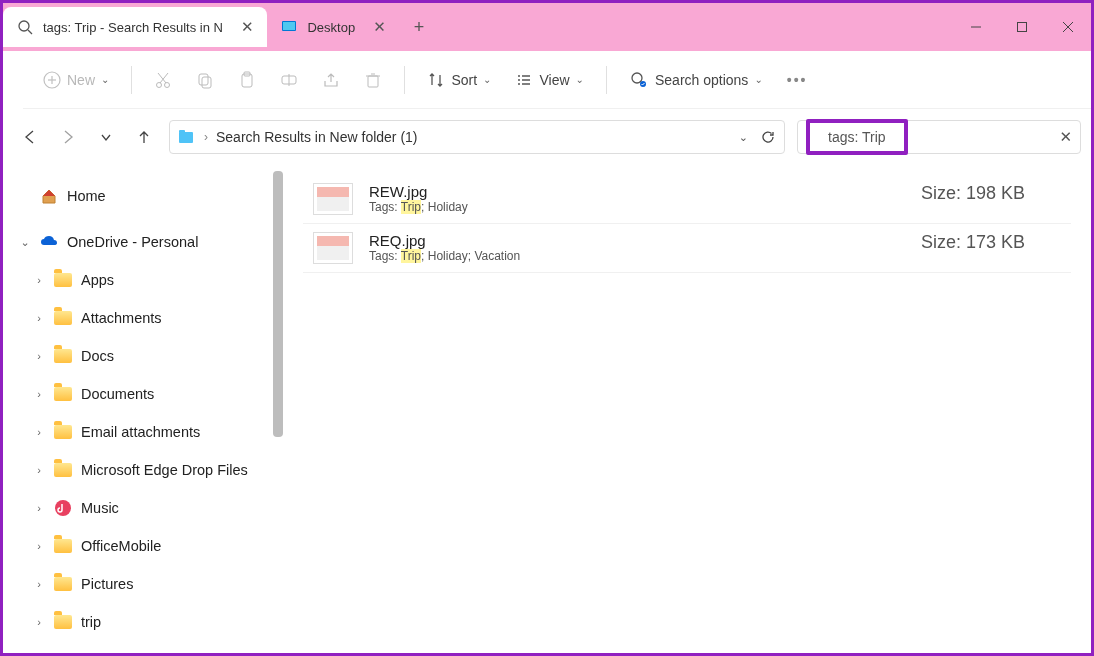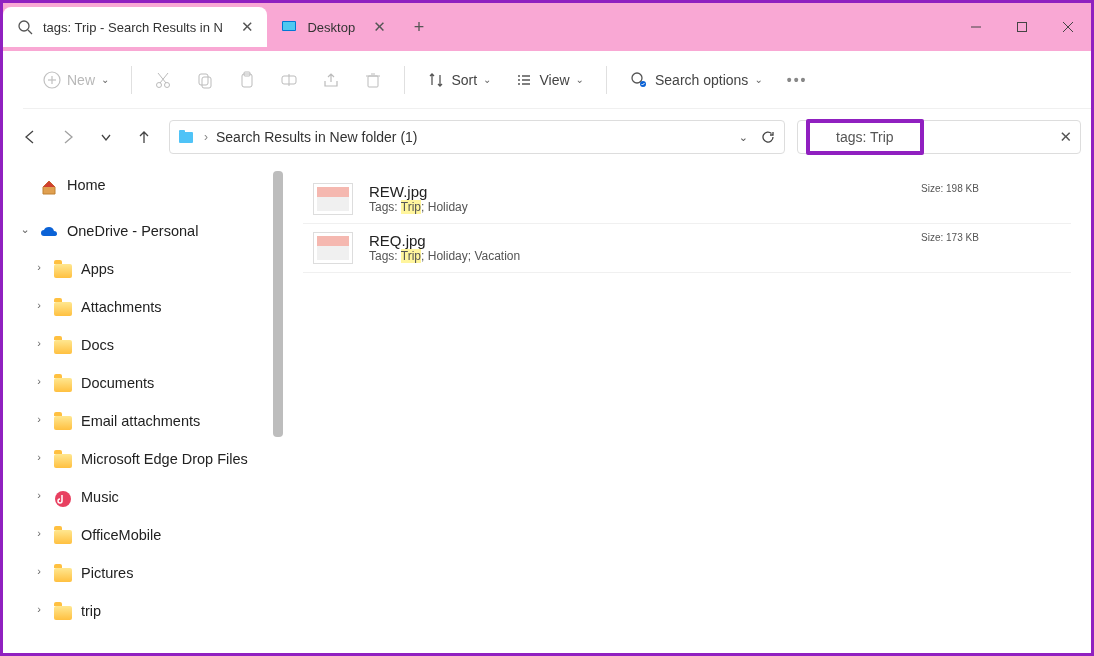--- a/index.html
+++ b/index.html
@@ -26,42 +26,42 @@
     
     .addressrow { height: 56px; display: flex; align-items: center; padding: 0 10px; gap: 4px; }
     .navbtn { width: 34px; height: 34px; display: flex; align-items: center; justify-content: center; color: #555; cursor: pointer; border-radius: 4px; }
     .addressbar { flex: 0 0 616px; height: 34px; border: 1px solid #ddd; border-radius: 4px; display: flex; align-items: center; padding: 0 8px; gap: 8px; margin-left: 4px; }
     .addr-icon { width: 18px; height: 18px; }
     .addr-sep { color: #888; font-size: 12px; }
     .addr-text { flex: 1; font-size: 14px; color: #333; }
     .addr-right { display: flex; gap: 12px; align-items: center; color: #555; }
     .searchbox { flex: 1; height: 34px; border: 1px solid #ddd; border-radius: 4px; display: flex; align-items: center; padding: 0 8px; margin-left: 8px; }
     .search-input { flex: 1; border: none; outline: none; font-size: 14px; color: #555; padding: 4px 6px; }
-    .search-highlighted { border: 4px solid #9020c0; border-radius: 2px; padding: 2px 20px; }
+    .search-highlighted { border: 4px solid #9020c0; border-radius: 2px; padding: 2px 12px; }
     .search-clear { color: #555; font-size: 15px; cursor: pointer; }
     
     
     .main { display: flex; height: 490px; }
     .sidebar { width: 280px; padding: 12px 8px; overflow-y: auto; position: relative; }
     .scrollthumb { position: absolute; right: 0; top: 6px; width: 10px; height: 266px; background: #bdbdbd; border-radius: 4px; }
-    .navitem { height: 38px; display: flex; padding: 0 8px; gap: 8px; font-size: 14.5px; color: #222; border-radius: 4px; cursor: pointer; }
+    .navitem { height: 38px; display: flex; align-items: center; padding: 0 8px; gap: 8px; font-size: 14.5px; color: #222; border-radius: 4px; cursor: pointer; }
     .navitem .expander { width: 12px; color: #666; font-size: 11px; text-align: center; }
     .navitem .navicon { width: 20px; height: 20px; display: flex; align-items: center; justify-content: center; }
     .folder-ico { width: 18px; height: 14px; background: linear-gradient(#ffe790, #ffc040); border-radius: 2px; position: relative; }
     .folder-ico::before { content: ""; position: absolute; top: -4px; left: 0; width: 8px; height: 4px; background: #ffc040; border-radius: 2px 2px 0 0; }
     
     .content { flex: 1; padding: 10px 20px; overflow: auto; }
     .filerow { display: flex; align-items: flex-start; padding: 8px 10px; gap: 16px; border-bottom: 1px solid #f0f0f0; cursor: pointer; }
     .filethumb { width: 40px; height: 32px; background: #fff; border: 1px solid #ddd; position: relative; }
     .filethumb::after { content: ""; position: absolute; top: 3px; left: 3px; right: 3px; bottom: 3px; background: linear-gradient(#f5b8b0 40%, #f0f0f0 40%); }
     .fileinfo { flex: 1; }
     .filename { font-size: 15px; color: #222; }
     .filetags { font-size: 12px; color: #555; }
     .filetags .hl { background: #fff59d; }
-    .filesize { font-size: 10px; color: #555; width: 140px; text-align: left; }
+    .filesize { font-size: 18px; color: #555; width: 140px; text-align: left; }
     
     svg { display: block; }
   </style>
 </head>
 <body>
 
 <div class="titlebar">
   <div class="tab active">
     <span class="tab-icon">
       <svg width="16" height="16" viewBox="0 0 16 16">

